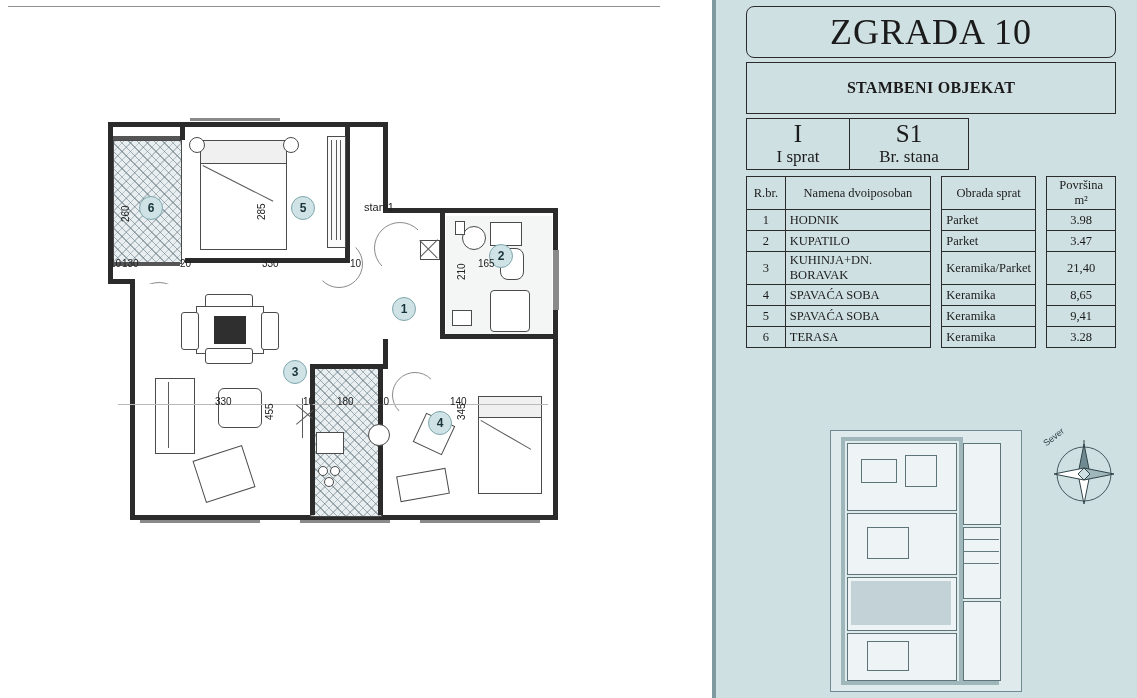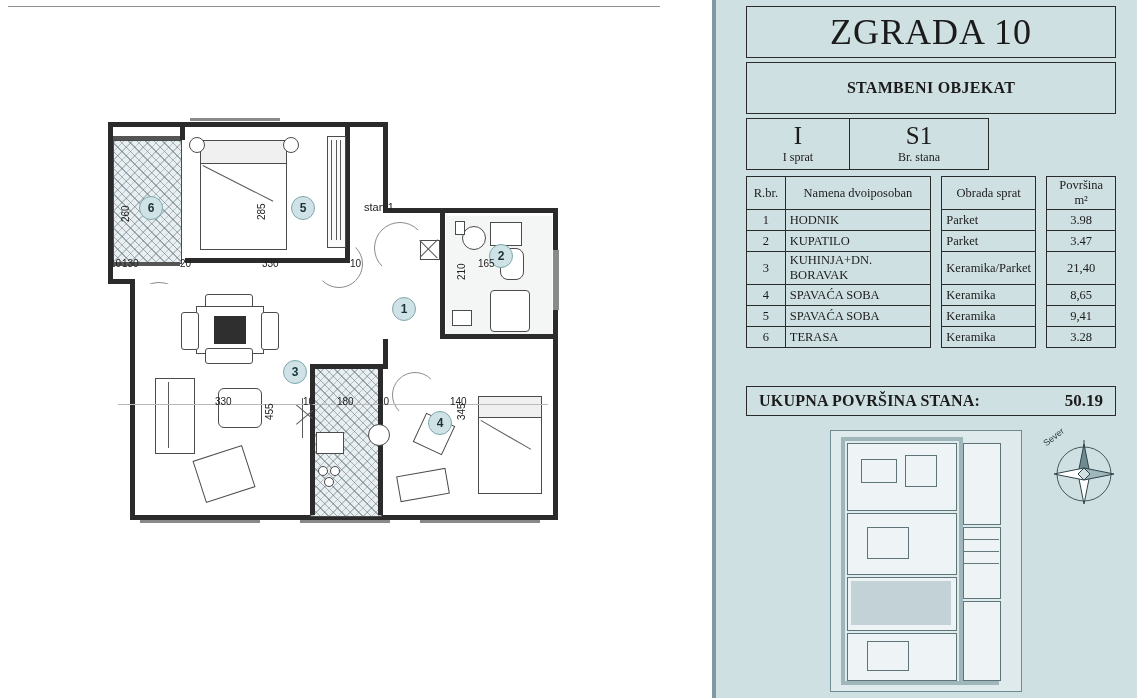--- a/index.html
+++ b/index.html
@@ -114,21 +114,21 @@
   }
   .box {
     border: 1px solid #2b2b2b;
     background: #cfe0e3;
     box-sizing: border-box;
   }
   .title-box {
     position: absolute;
     left: 34px; top: 6px;
     width: 370px; height: 52px;
-    display: flex; align-items: center; justify-content: center;
+    display: flex; align-items: center; justify-content: center; border-radius: 8px;
   }
   .title-box .t {
     font-size: 36px;
     letter-spacing: 1px;
   }
   .subtitle-box {
     position: absolute;
     left: 34px; top: 62px;
     width: 370px; height: 52px;
     display: flex; flex-direction: column;
@@ -148,24 +148,24 @@
   }
   .triple .cell {
     border: 1px solid #2b2b2b;
     box-sizing: border-box;
     display: flex; flex-direction: column;
     align-items: center; justify-content: center;
     margin-left: -1px;
   }
   .triple .cell:first-child { margin-left: 0; }
   .triple .c1 { width: 104px; }
-  .triple .c2 { width: 140px; }
+  .triple .c2 { width: 120px; }
   .triple .c3 { width: 134px; }
   .big { font-size: 25px; line-height: 1.05; }
-  .small { font-size: 12px; }
+  .small { font-size: 17px; }
 
   
   .table {
     position: absolute;
     left: 34px; top: 176px;
     width: 370px;
     border-collapse: collapse;
   }
   .table td, .table th {
     border: 1px solid #2b2b2b;
@@ -426,24 +426,20 @@
           <td class="col-rb">6</td>
           <td class="col-name">TERASA</td>
           <td class="gapcell"></td>
           <td class="col-floor">Keramika</td>
           <td class="gapcell"></td>
           <td class="col-area">3.28</td>
         </tr>
       </tbody>
     </table>
 
-    <div class="box total">
-      <div class="lab">UKUPNA POVRŠINA STANA:</div>
-      <div class="val">50.19</div>
-    </div>
 
     <div class="keyplan">
       <div class="kp-dark" style="left:10px; top:6px; width:120px; height:4px;"></div>
       <div class="kp-dark" style="left:10px; top:6px; width:4px; height:248px;"></div>
       <div class="kp-dark" style="left:128px; top:6px; width:4px; height:248px;"></div>
       <div class="kp-dark" style="left:10px; top:250px; width:158px; height:4px;"></div>
       <div class="kp" style="left:16px; top:12px; width:108px; height:66px;"></div>
       <div class="kp" style="left:16px; top:82px; width:108px; height:60px;"></div>
       <div class="kp" style="left:16px; top:146px; width:108px; height:52px;"></div>
       <div class="kp" style="left:16px; top:202px; width:108px; height:46px;"></div>

